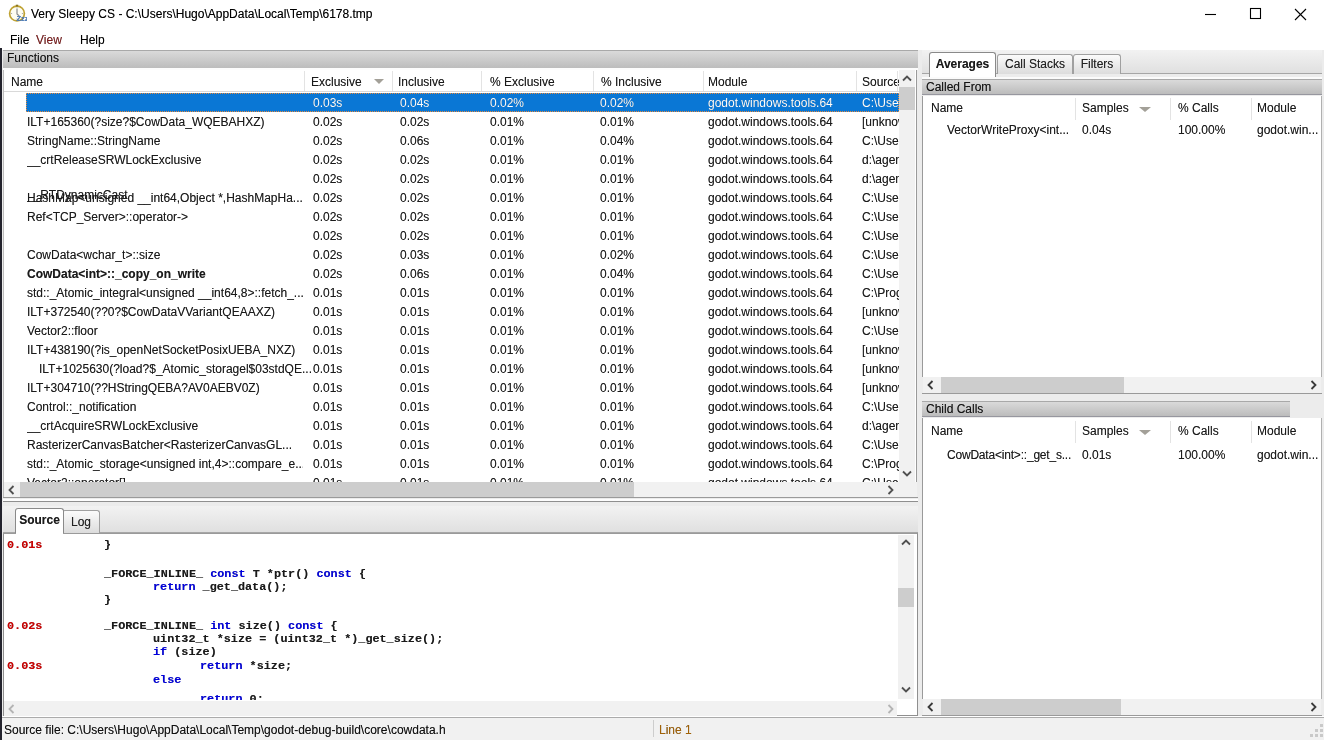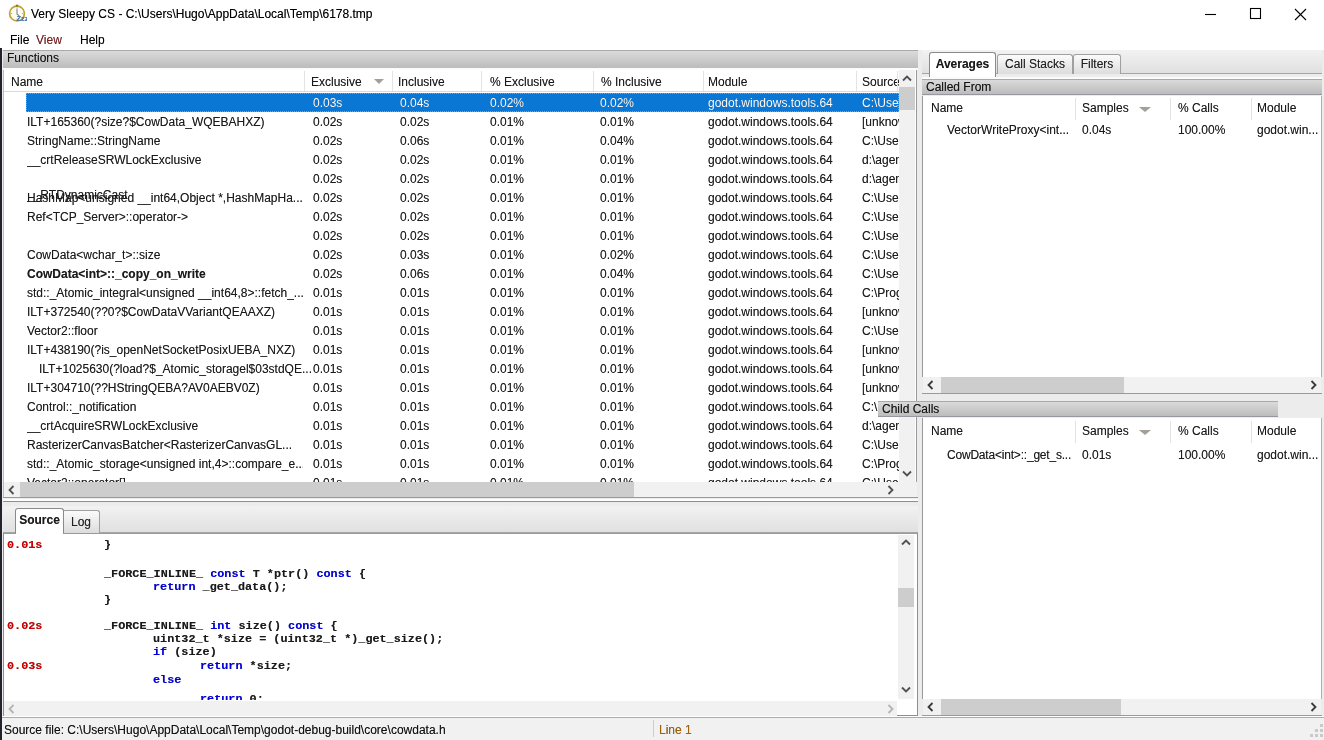--- a/index.html
+++ b/index.html
@@ -293,21 +293,21 @@
 <div class="cell" style="left:1257px;top:120px;width:62px;">godot.win...</div>
 <div class="sbv" style="left:923px;top:377px;width:398px;height:16px"></div>
 <svg class="abs" style="left:926px;top:380px" width="10" height="10" viewBox="0 0 10 10">
     <polyline points="6.5,1 2.5,5 6.5,9" fill="none" stroke="#3a3a3a" stroke-width="1.8"></polyline>
   </svg>
 <svg class="abs" style="left:1308px;top:380px" width="10" height="10" viewBox="0 0 10 10">
     <polyline points="3.5,1 7.5,5 3.5,9" fill="none" stroke="#3a3a3a" stroke-width="1.8"></polyline>
   </svg>
 <div class="thumb" style="left:941px;top:377px;width:183px;height:16px"></div>
 <div class="abs" style="left:922px;top:393px;width:400px;height:1px;background:#9a9a9a"></div>
-<div class="abs cap" style="left:878px;top:401px;width:400px;height:16px;border-bottom:1px solid #97979f">
+<div class="abs cap" style="left:922px;top:401px;width:368px;height:16px;border-bottom:1px solid #97979f">
     <span class="capt">Child Calls</span>
   </div>
 <div class="abs" style="left:922px;top:418px;width:400px;height:281px;background:#fff;border-left:1px solid #9a9a9a;border-right:1px solid #b0b0b0"></div>
 <div class="hdrtxt" style="left:931px;top:420px;height:22px;line-height:22px">Name</div>
 <div class="hdrtxt" style="left:1082px;top:420px;height:22px;line-height:22px">Samples</div>
 <div class="hdrtxt" style="left:1178px;top:420px;height:22px;line-height:22px">% Calls</div>
 <div class="hdrtxt" style="left:1257px;top:420px;height:22px;line-height:22px">Module</div>
 <div class="sep" style="left:1075px;top:421px;height:22px"></div>
 <div class="sep" style="left:1170px;top:421px;height:22px"></div>
 <div class="sep" style="left:1251px;top:421px;height:22px"></div>

